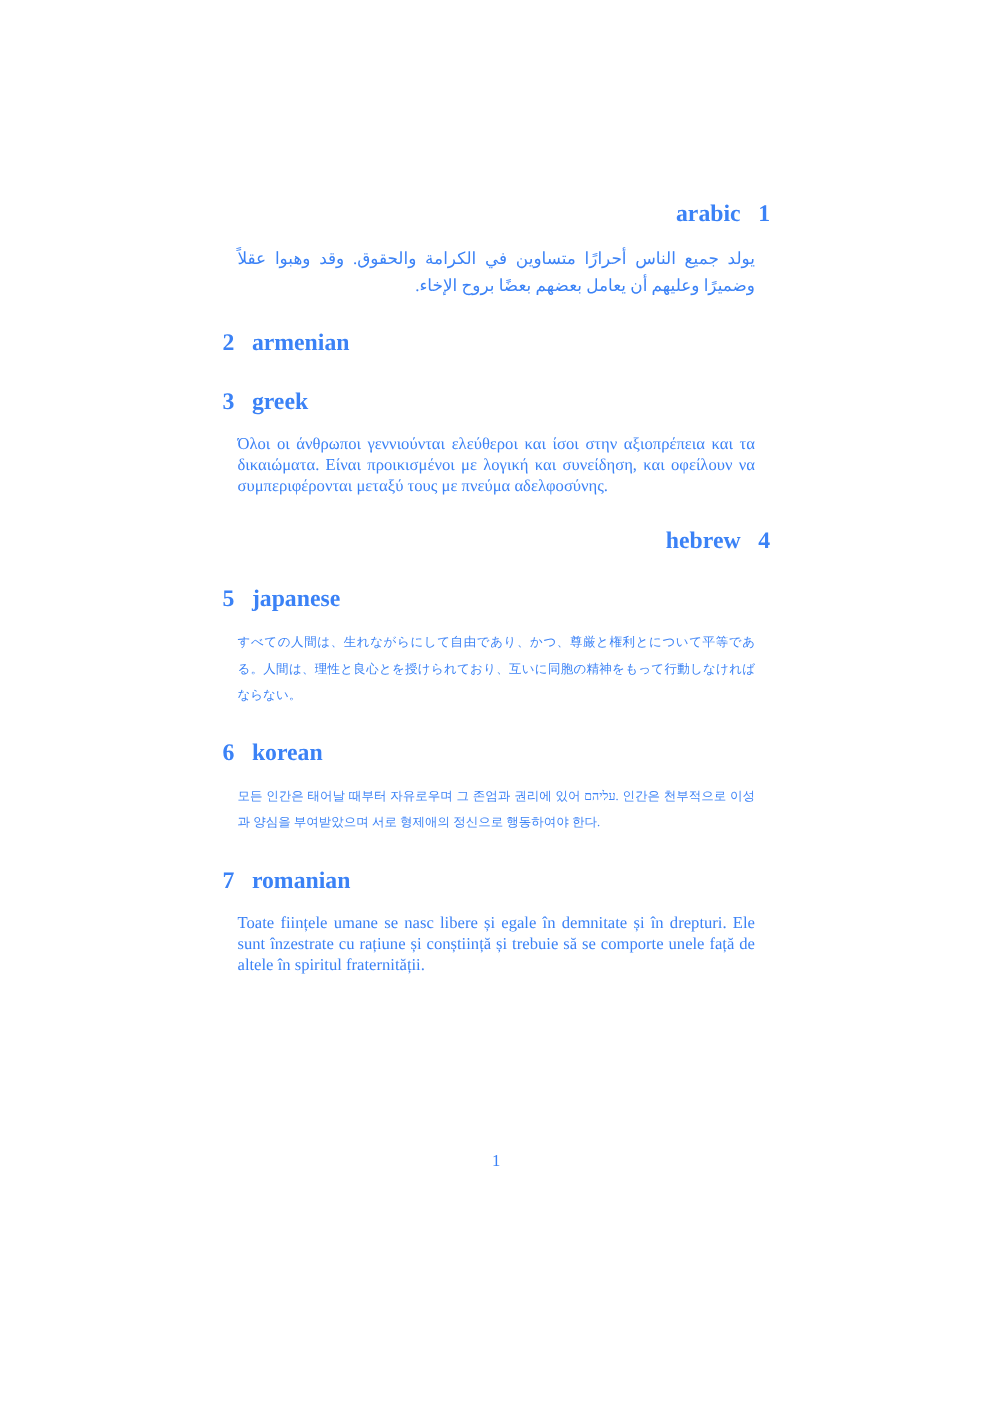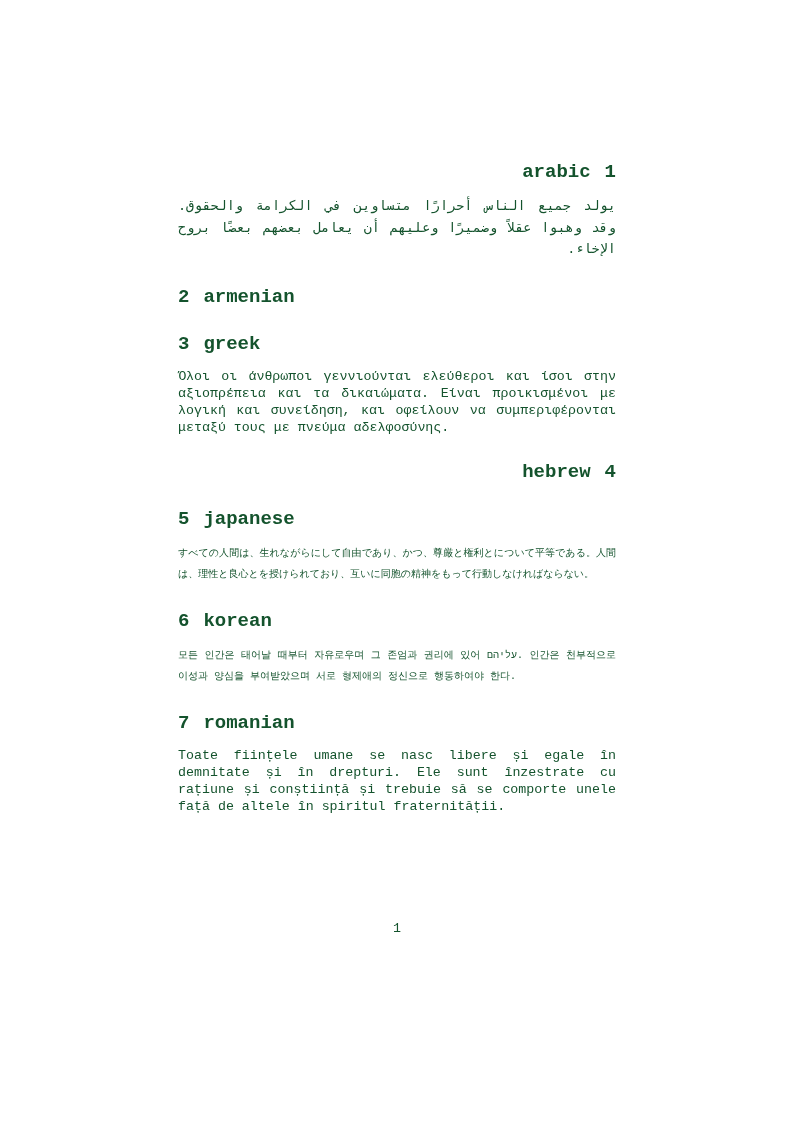--- a/index.html
+++ b/index.html
@@ -5,22 +5,22 @@
   html, body {
     margin: 0;
     padding: 0;
     background: #ffffff;
   }
   .page {
     position: relative;
     width: 794px;
     height: 1123px;
     background: #ffffff;
-    color: #14532d;
-    font-family: Liberation Mono, monospace;
+    color: #3b82f6;
+    font-family: Liberation Serif, serif;
     overflow: hidden;
   }
   .content {
     position: absolute;
     left: 178px;
     top: 161px;
     width: 438px;
   }
   .sec { margin: 0; }
   .heading {
@@ -28,21 +28,21 @@
     align-items: baseline;
     gap: 14px;
     font-size: 19px;
     line-height: 22px;
     font-weight: bold;
     margin: 25px 0 13px 0;
   }
   .heading.rtl { justify-content: flex-end; }
   .sec:first-child .heading { margin-top: 0; }
   .body {
-    margin: 0;
+    margin: 12px;
     font-size: 13.3px;
     line-height: 17px;
     text-align: justify;
   }
   .body.rtl {
     direction: rtl;
     font-size: 13.5px;
     line-height: 21.5px;
   }
   .body.cjk {

